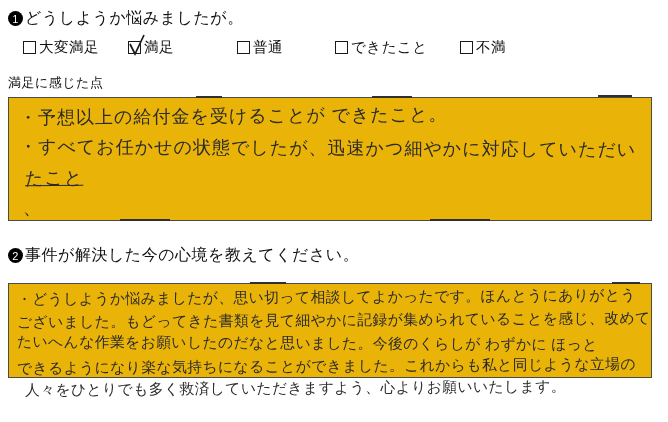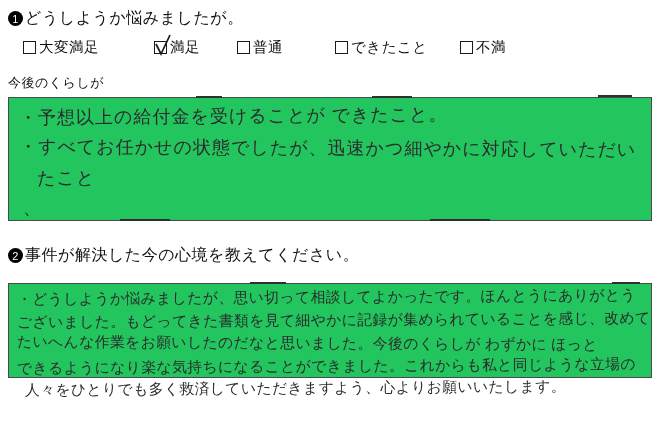--- a/index.html
+++ b/index.html
@@ -11,21 +11,21 @@
   .qbadge{display:inline-flex;align-items:center;justify-content:center;
           width:15px;height:15px;border-radius:50%;background:#000;color:#fff;
           font-size:11px;font-family:"Liberation Sans",sans-serif;flex:0 0 auto;}
   .opt-row{position:absolute;top:38px;left:0;width:668px;height:18px;}
   .opt{position:absolute;top:0;display:flex;align-items:center;gap:3px;font-size:14.5px;
        letter-spacing:0.5px;white-space:nowrap;}
   .cb{position:relative;width:13px;height:13px;border:1.6px solid #1a1a1a;background:#fff;
       box-sizing:border-box;flex:0 0 auto;}
   .checkmark{position:absolute;left:-2px;top:-9px;width:20px;height:24px;display:none;}
   .box-label{position:absolute;left:8px;top:74px;font-size:13px;letter-spacing:0.5px;}
-  .answer-box{position:absolute;left:8px;width:644px;border:1px solid #4a4a4a;background:#22c55e;
+  .answer-box{position:absolute;left:8px;width:644px;border:1px solid #4a4a4a;background:#eab308;
               box-sizing:border-box;padding-left:27px;}
   #box1{top:97px;height:124px;}
   #box2{top:283px;height:95px;}
   
   .hand{position:absolute;font-family:cursive;color:#2b2b2b;white-space:nowrap;}
   .h1line{left:10px;font-size:18px;transform:rotate(-0.5deg);letter-spacing:1px;}
   .h2line{left:8px;font-size:14.8px;transform:rotate(-0.4deg);letter-spacing:0.4px;}
   
   .artifact{position:absolute;background:#2f2f2f;height:2px;}
 </style>
@@ -37,21 +37,21 @@
   <div class="qheader" style="top:8px;">
     <span class="qbadge">1</span>
     <span>どうしようか悩みましたが。</span>
   </div>
 
   <div class="opt-row">
     <div class="opt" style="left:10px;padding-left:13px;">
       <span class="cb"></span>
       <span>大変満足</span>
     </div>
-    <div class="opt" style="left:154px;">
+    <div class="opt" style="left:128px;">
       <span class="cb">
         <svg class="checkmark" viewBox="0 0 20 24" style="display: block;">
           <polyline points="3,11 8,21 17,2" fill="none" stroke="#1a1a1a" stroke-width="1.7"></polyline>
         </svg>
       </span>
       <span>満足</span>
     </div>
     <div class="opt" style="left:237px;align-items:center;">
       <span class="cb"></span>
       <span>普通</span>
@@ -59,26 +59,26 @@
     <div class="opt" style="left:335px;">
       <span class="cb"></span>
       <span>できたこと</span>
     </div>
     <div class="opt" style="left:460px;">
       <span class="cb"></span>
       <span>不満</span>
     </div>
   </div>
 
-  <div class="box-label">今後のくらしが</div>
+  <div class="box-label">満足に感じた点</div>
 
   <div class="answer-box" id="box1">
     <div class="hand h1line" style="top:6px;">・予想以上の給付金を受けることが できたこと。</div>
     <div class="hand h1line" style="top:38px;transform:rotate(0.3deg);">・すべてお任かせの状態でしたが、迅速かつ細やかに対応していただい</div>
-    <div class="hand h1line" style="top:68px;left:28px;">たこと</div>
+    <div class="hand h1line" style="top:68px;left:16px;text-decoration:underline;">たこと</div>
     <div class="hand h1line" style="top:98px;left:14px;">、</div>
   </div>
 
   <div class="qheader" style="top:245px;">
     <span class="qbadge">2</span>
     <span>事件が解決した今の心境を教えてください。</span>
   </div>
 
   <div class="answer-box" id="box2">
     <div class="hand h2line" style="top:4px;">・どうしようか悩みましたが、思い切って相談してよかったです。ほんとうにありがとう</div>

